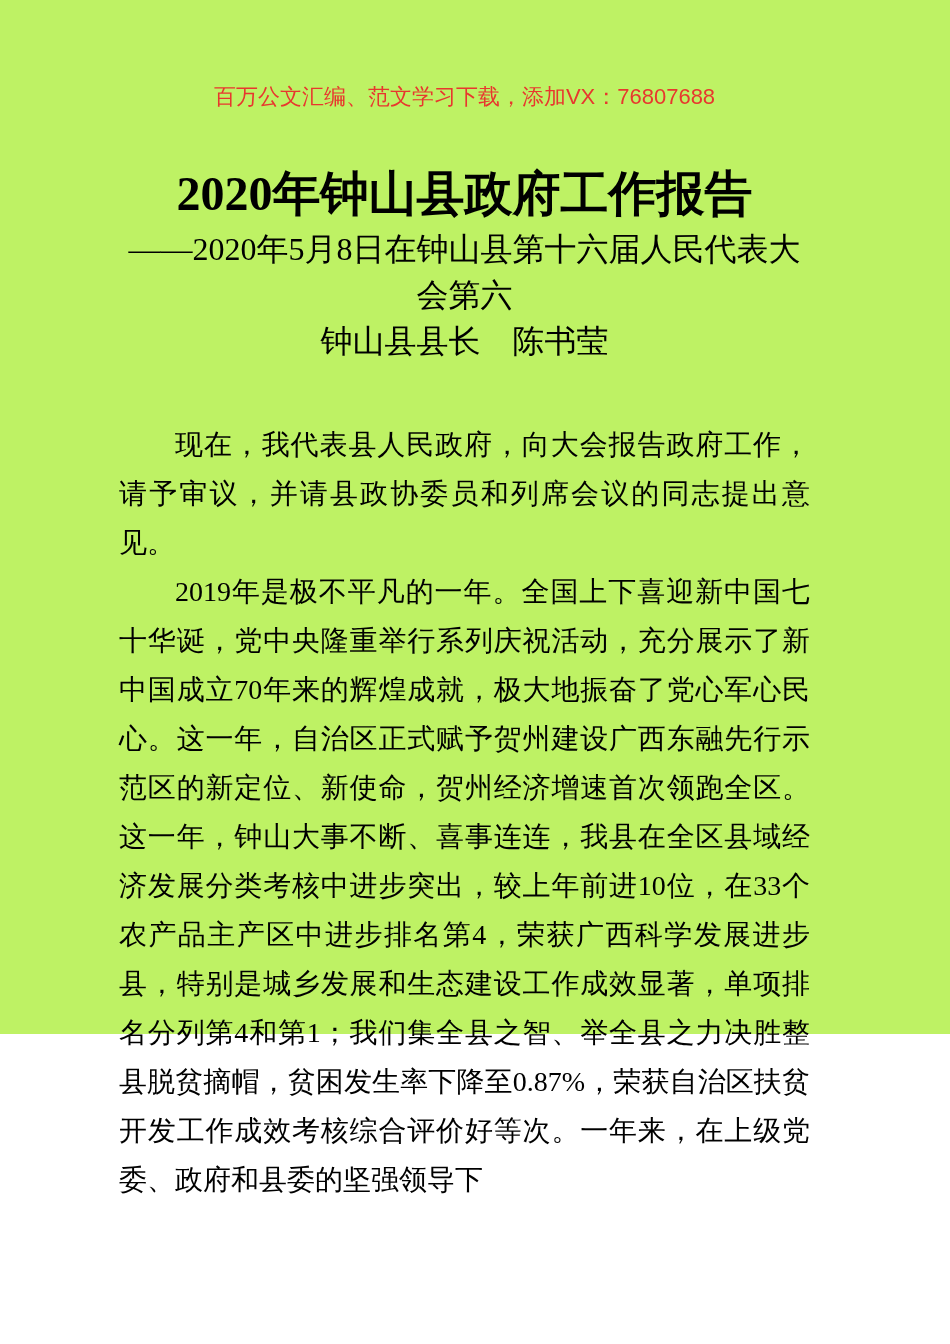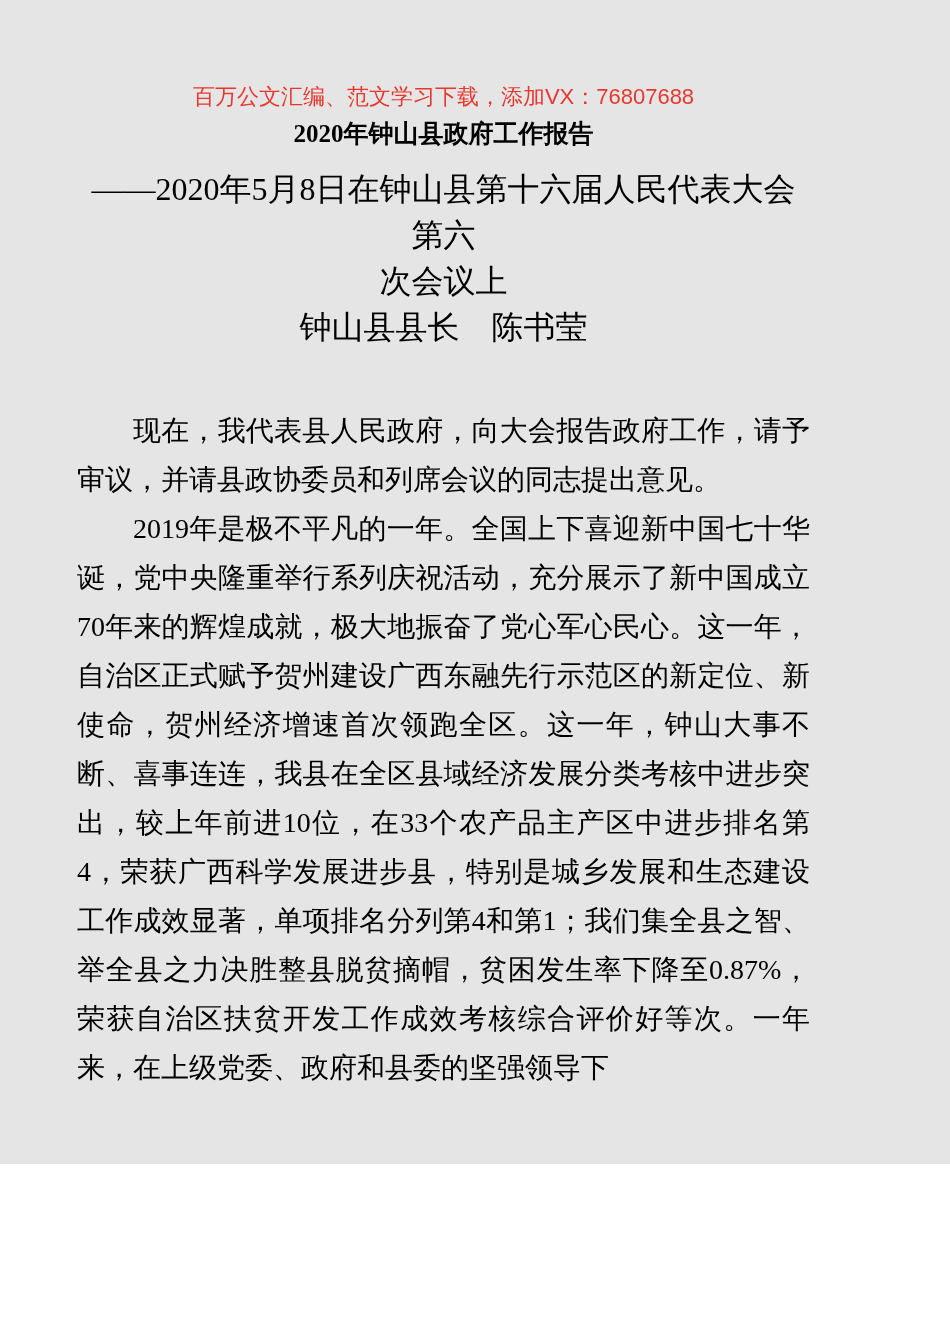--- a/index.html
+++ b/index.html
@@ -5,36 +5,37 @@
   * { margin: 0; padding: 0; box-sizing: border-box; }
   html, body { width: 950px; background: #ffffff; }
   body {
     height: 1344px;
     overflow: hidden;
     font-family: "Liberation Serif", serif;
     color: #000000;
   }
   .page {
     width: 950px;
-    height: 1164px;
-    background: #e5e5e5;
-    padding: 84px 140px 0 77px;
+    height: 1034px;
+    background: #bef264;
+    padding: 84px 140px 0 119px;
   }
   .promo {
     text-align: center;
     color: #e8372e;
     font-family: "Liberation Sans", sans-serif;
     font-size: 22px;
     line-height: 26px;
     margin-left: -20px;
     margin-right: -20px;
   }
   .title {
+    margin-top: 60px;
     text-align: center;
-    font-size: 25px;
+    font-size: 48px;
     font-weight: bold;
     line-height: 48px;
   }
   .subhead {
     margin-top: 8px;
     text-align: center;
     font-size: 32px;
     line-height: 46px;
   }
   .content {
@@ -52,21 +53,20 @@
 <body>
 
 <div class="page">
 
   <div class="promo">百万公文汇编、范文学习下载，添加VX：76807688</div>
 
   <h1 class="title">2020年钟山县政府工作报告</h1>
 
   <div class="subhead">
     <div>——2020年5月8日在钟山县第十六届人民代表大会第六</div>
-    <div>次会议上</div>
     <div>钟山县县长　陈书莹</div>
   </div>
 
   <div class="content">
     <p>现在，我代表县人民政府，向大会报告政府工作，请予审议，并请县政协委员和列席会议的同志提出意见。</p>
     <p>2019年是极不平凡的一年。全国上下喜迎新中国七十华诞，党中央隆重举行系列庆祝活动，充分展示了新中国成立70年来的辉煌成就，极大地振奋了党心军心民心。这一年，自治区正式赋予贺州建设广西东融先行示范区的新定位、新使命，贺州经济增速首次领跑全区。这一年，钟山大事不断、喜事连连，我县在全区县域经济发展分类考核中进步突出，较上年前进10位，在33个农产品主产区中进步排名第4，荣获广西科学发展进步县，特别是城乡发展和生态建设工作成效显著，单项排名分列第4和第1；我们集全县之智、举全县之力决胜整县脱贫摘帽，贫困发生率下降至0.87%，荣获自治区扶贫开发工作成效考核综合评价好等次。一年来，在上级党委、政府和县委的坚强领导下</p>
   </div>
 
 </div>
 

